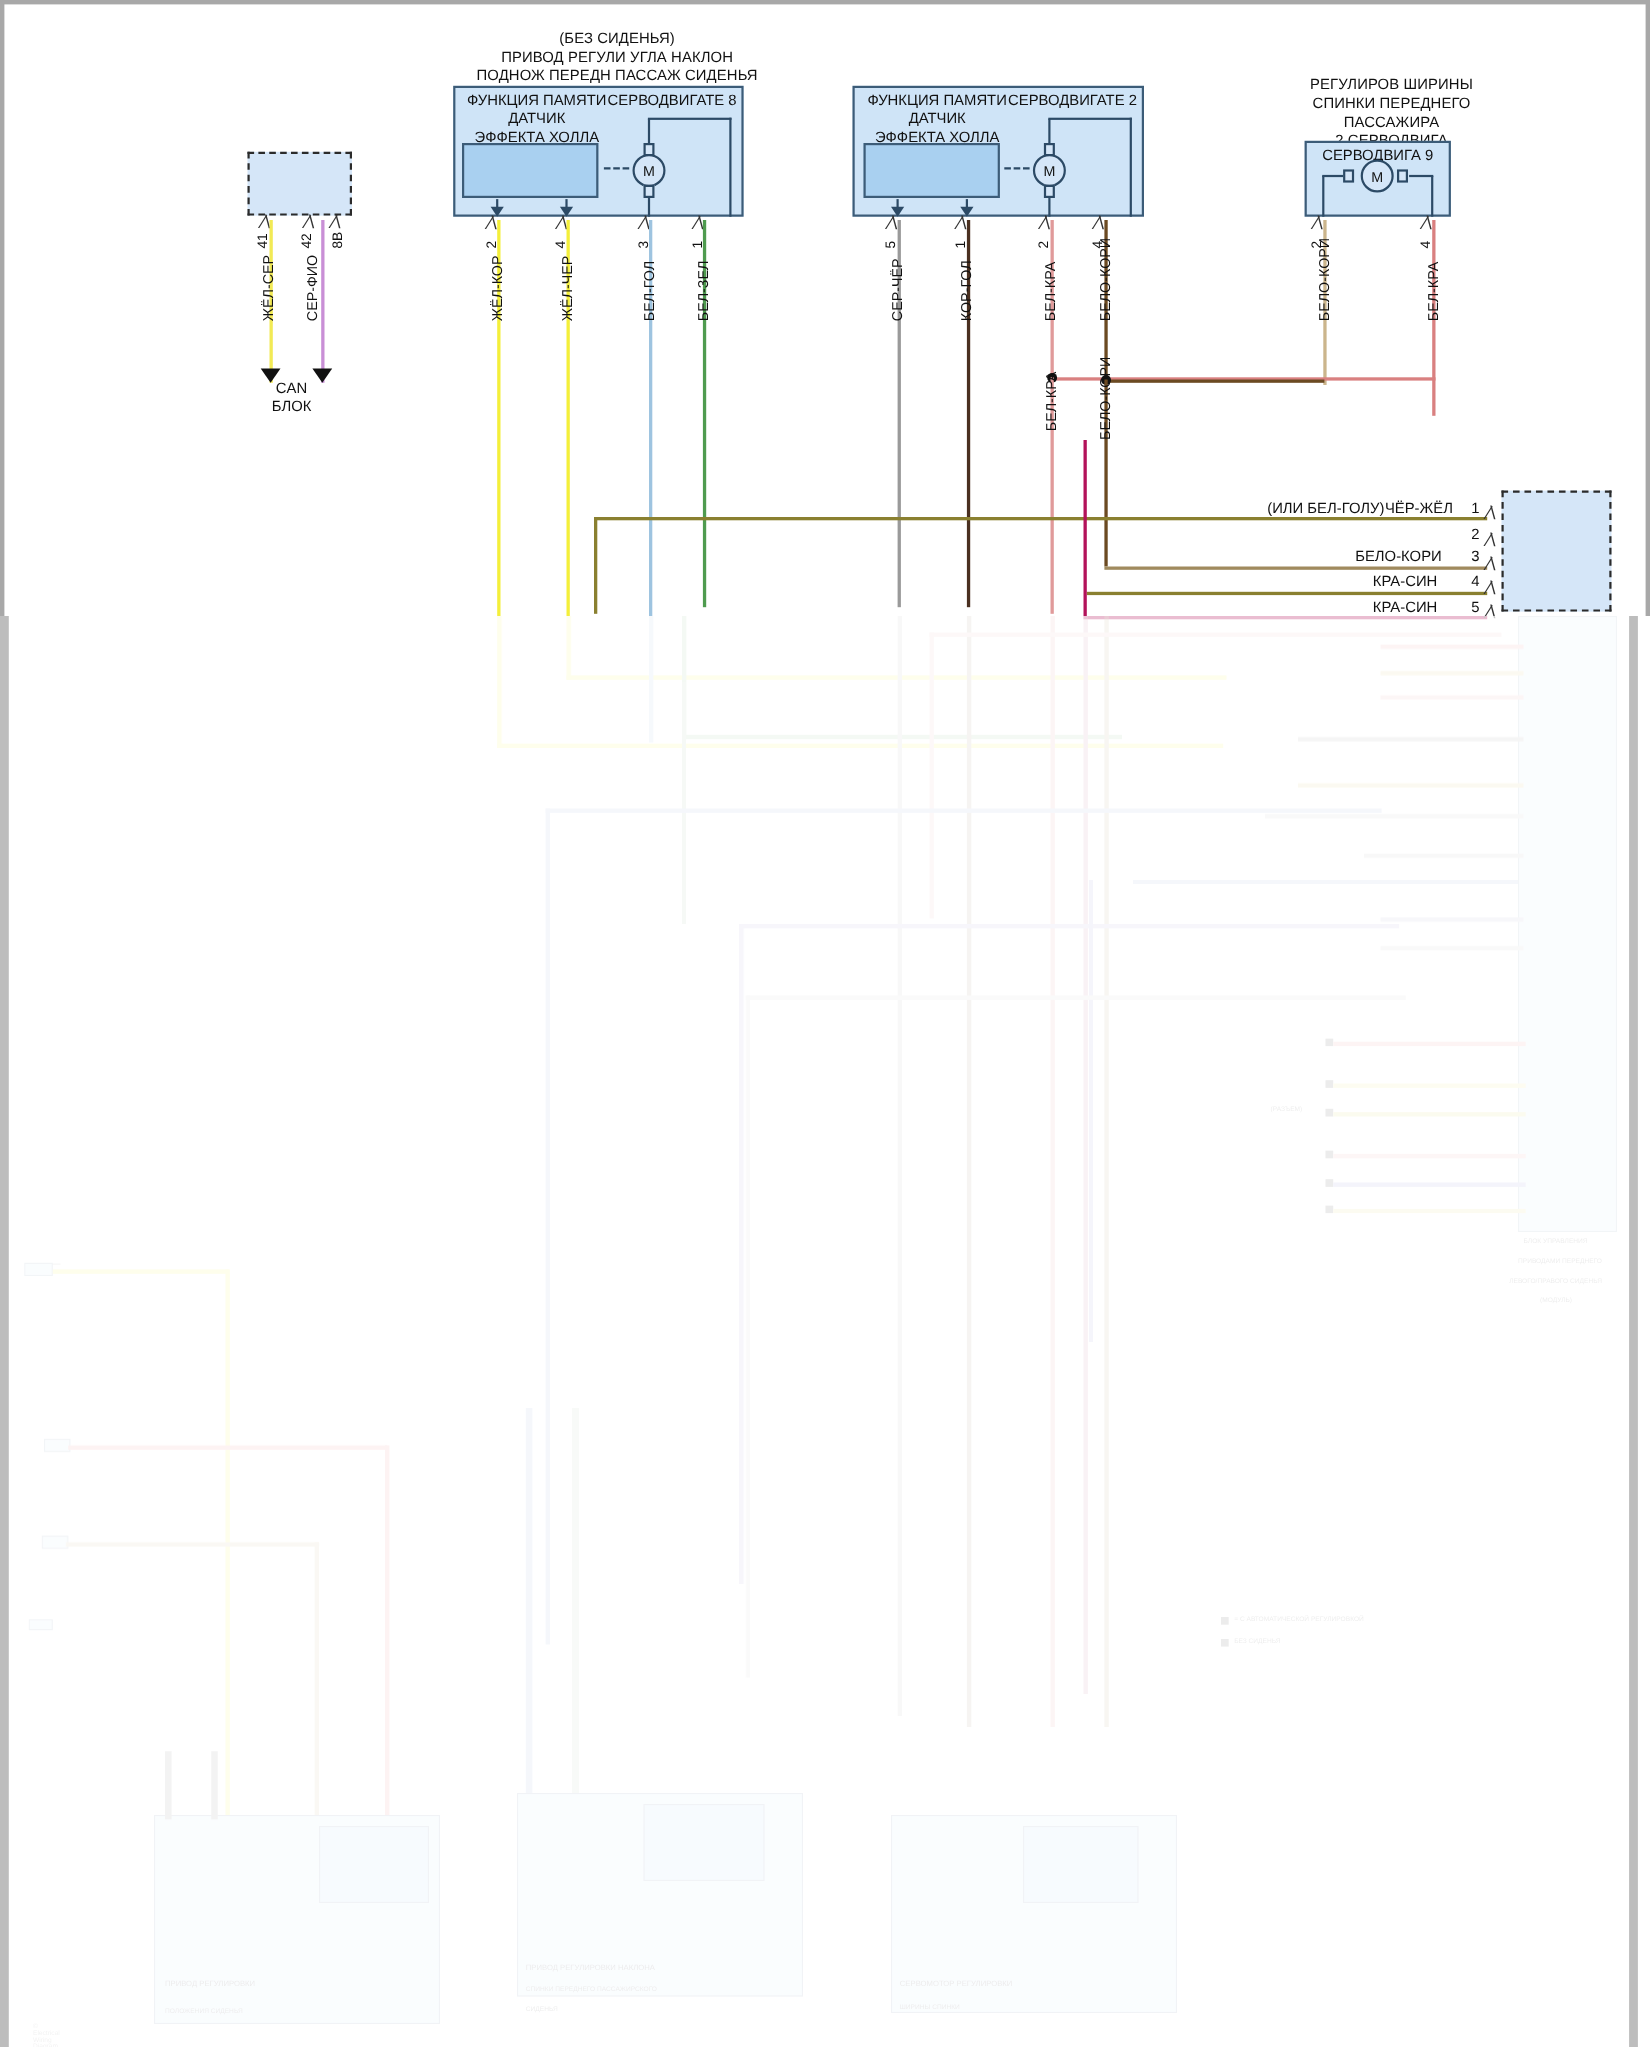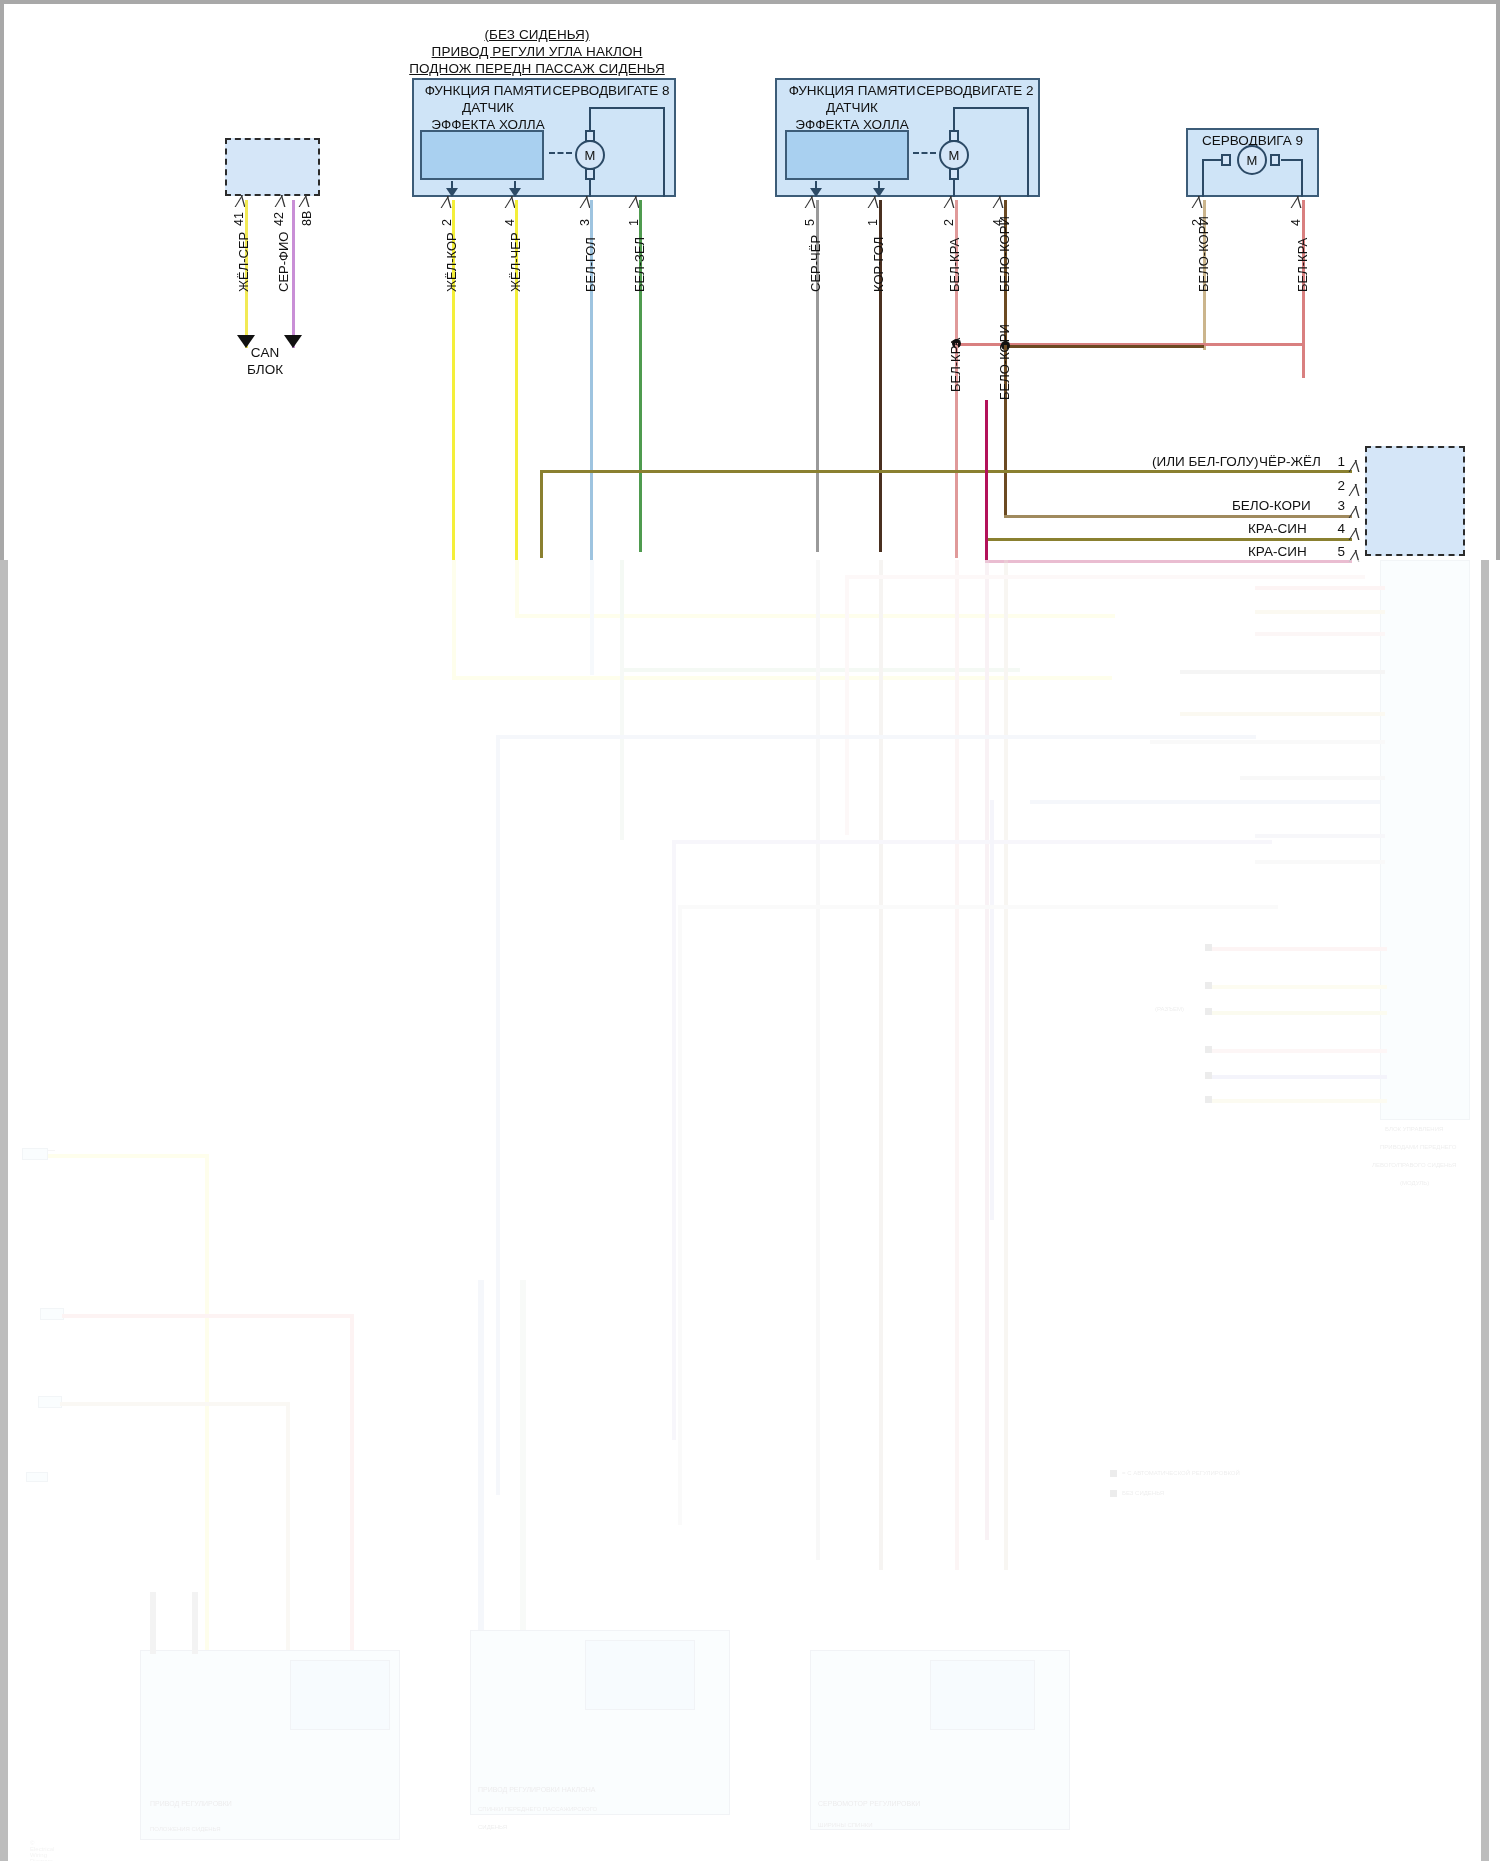--- a/index.html
+++ b/index.html
@@ -80,21 +80,21 @@
   <div class="tri" style="left:284px;top:335px;"></div>
 
   <div class="hook" style="left:302px;top:197px;">∕\</div>
   <div class="pin" style="left:300px;top:226px;">8B</div>
 
   <div class="can" style="left:205px;top:344px;width:120px;">
     <div>CAN</div>
     <div>БЛОК</div>
   </div>
 
-  <div class="modtitle" style="left:387px;top:26px;width:300px;text-decoration:underline;">
+  <div class="modtitle" style="left:411px;top:26px;width:300px;">
     <div>(БЕЗ СИДЕНЬЯ)</div>
     <div>ПРИВОД РЕГУЛИ УГЛА НАКЛОН</div>
     <div>ПОДНОЖ ПЕРЕДН ПАССАЖ СИДЕНЬЯ</div>
   </div>
   <div class="mod" style="left:412px;top:78px;width:264px;height:119px;"></div>
   <div class="boxcap" style="left:418px;top:82px;width:140px;">
     <div>ФУНКЦИЯ ПАМЯТИ</div>
     <div>ДАТЧИК</div>
     <div>ЭФФЕКТА ХОЛЛА</div>
   </div>
@@ -169,20 +169,26 @@
   <div class="hook" style="left:947px;top:198px;">∕\</div>
   <div class="pin" style="left:942px;top:226px;">2</div>
   <div class="wv" style="left:955px;top:200px;height:145px;background:#e09a9a;"></div>
   <div class="vlbl" style="left:947px;top:292px;">БЕЛ-КРА</div>
 
   <div class="hook" style="left:996px;top:198px;">∕\</div>
   <div class="pin" style="left:991px;top:226px;">4</div>
   <div class="wv" style="left:1004px;top:200px;height:148px;background:#6b4a22;"></div>
   <div class="vlbl" style="left:997px;top:292px;">БЕЛО-КОРИ</div>
 
+  <div class="modtitle" style="left:1140px;top:68px;width:250px;">
+    <div>РЕГУЛИРОВ ШИРИНЫ</div>
+    <div>СПИНКИ ПЕРЕДНЕГО</div>
+    <div>ПАССАЖИРА</div>
+    <div>2 СЕРВОДВИГА</div>
+  </div>
   <div class="mod" style="left:1186px;top:128px;width:133px;height:69px;"></div>
   <div class="boxcap" style="left:1188px;top:132px;width:129px;">СЕРВОДВИГА 9</div>
   <div class="mwire" style="left:1202px;top:160px;width:2px;height:37px;"></div>
   <div class="mwire" style="left:1202px;top:159px;width:20px;height:2px;"></div>
   <div class="mwire" style="left:1281px;top:159px;width:22px;height:2px;"></div>
   <div class="mwire" style="left:1301px;top:160px;width:2px;height:37px;"></div>
   <div class="mterm" style="left:1221px;top:154px;"></div>
   <div class="motor" style="left:1237px;top:145px;">M</div>
   <div class="mterm" style="left:1270px;top:154px;"></div>
 

